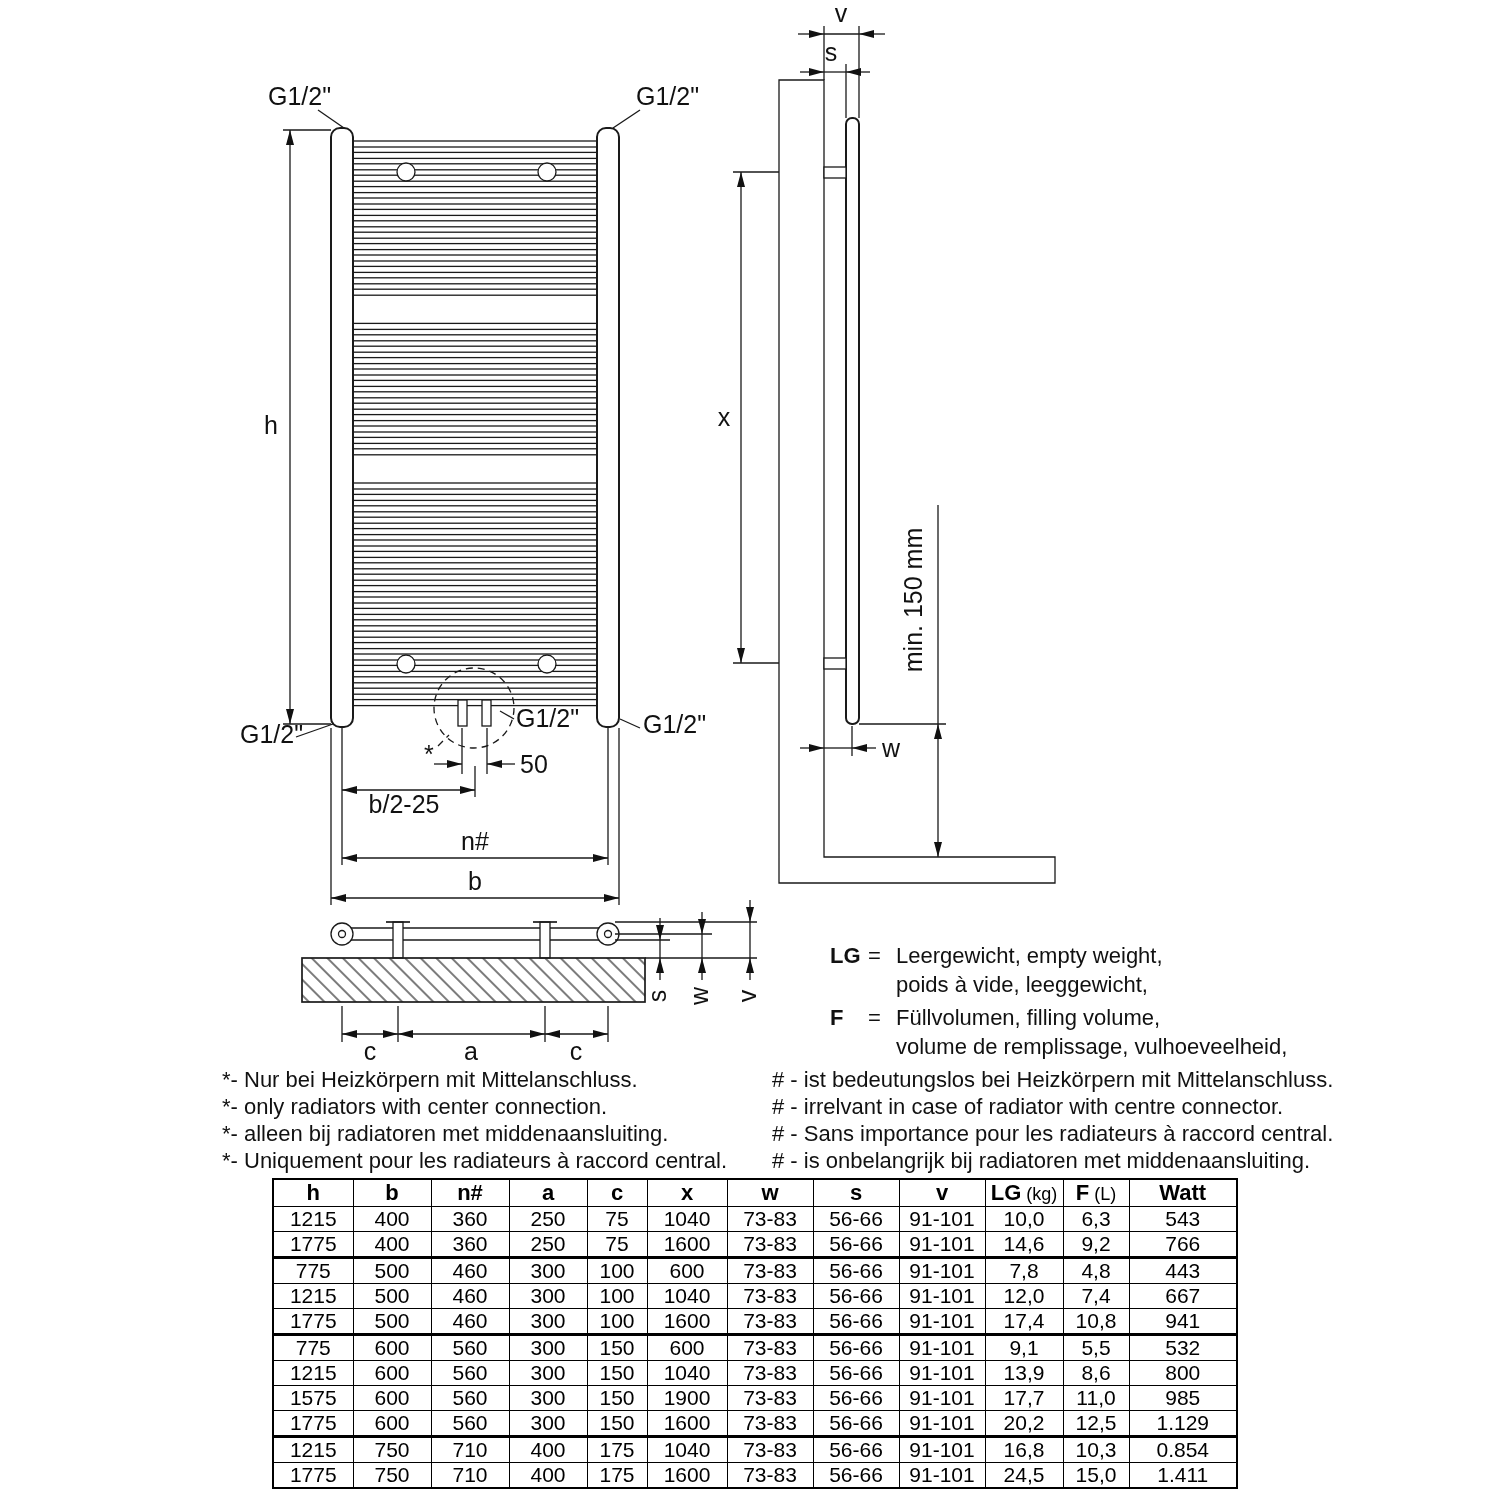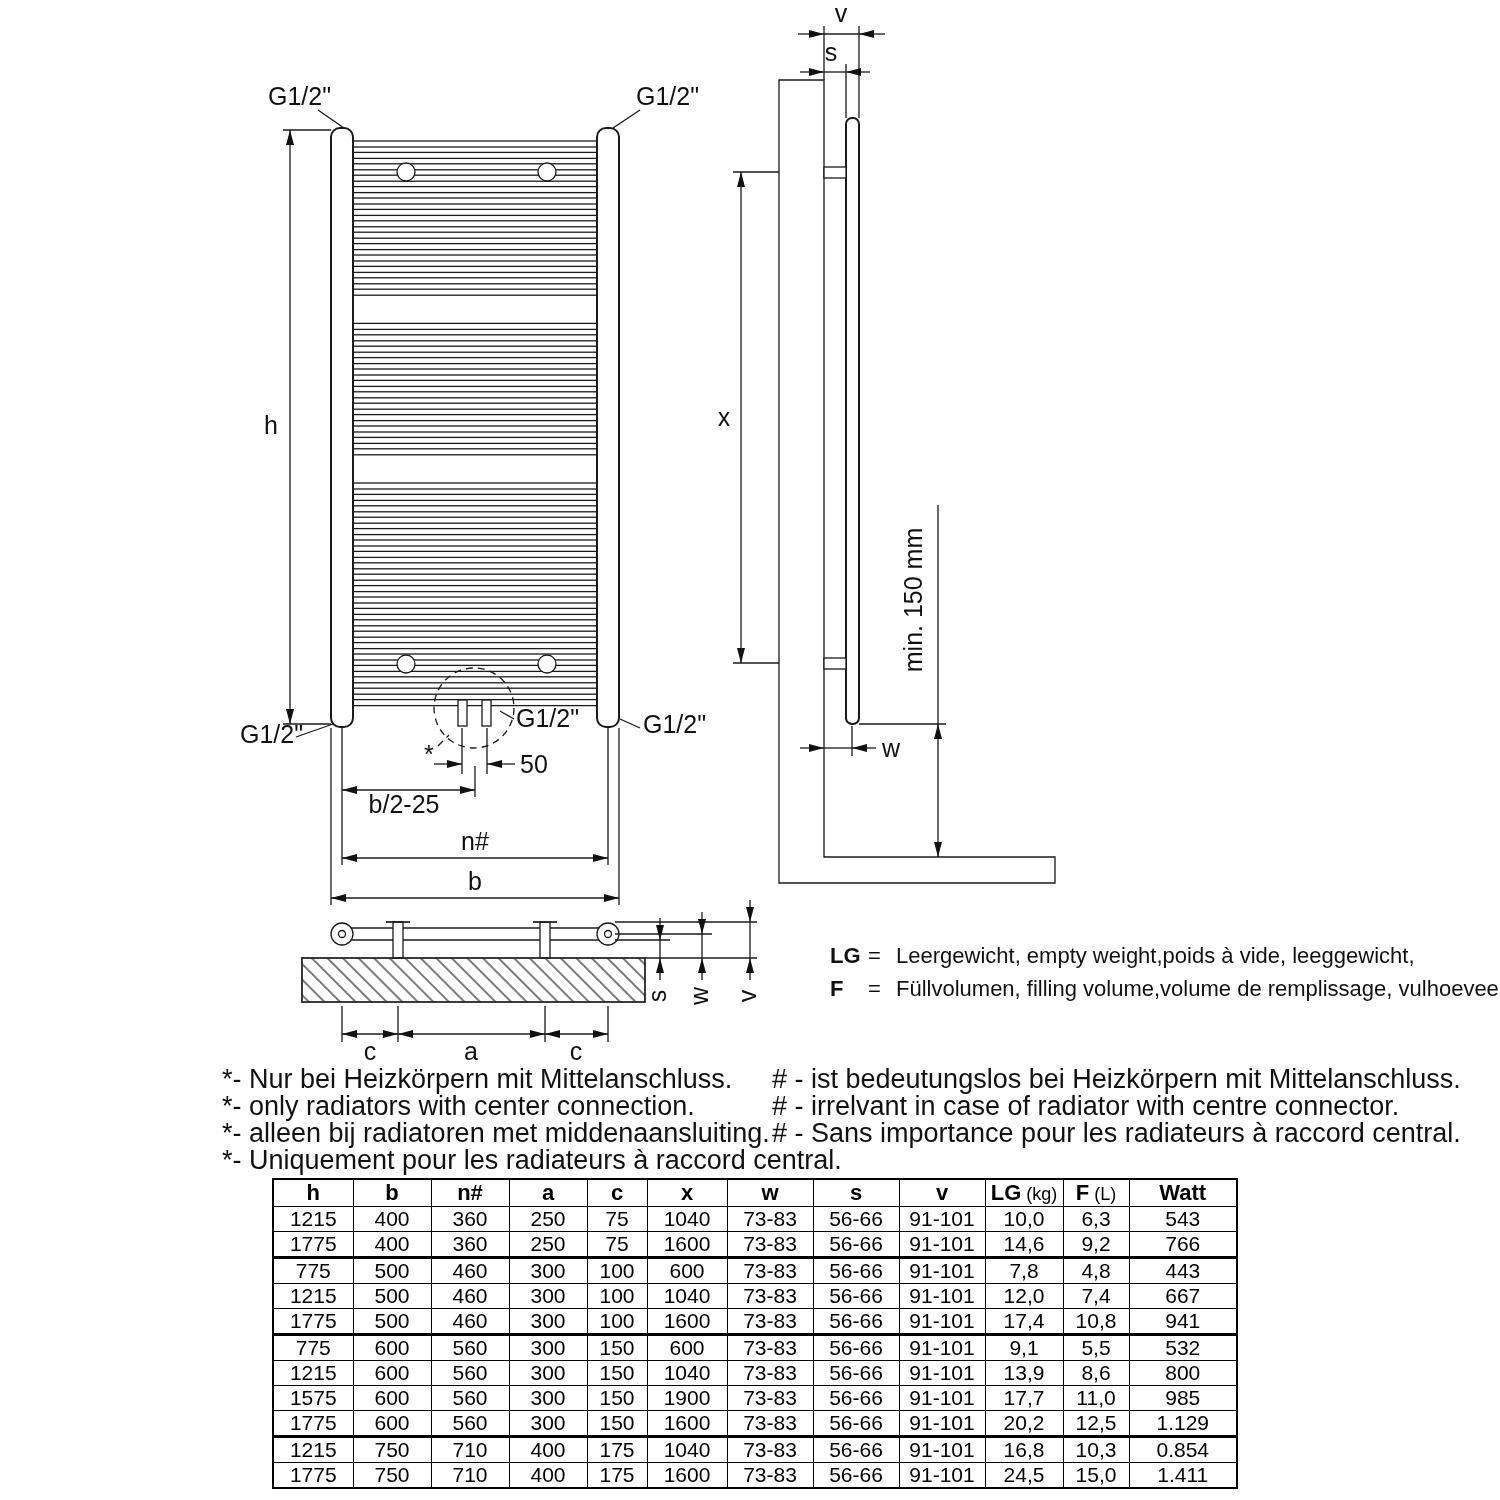--- a/index.html
+++ b/index.html
@@ -15,25 +15,25 @@
   .out { stroke:#1a1a1a; stroke-width:1.7; fill:none; }
   .dim { stroke:#1a1a1a; stroke-width:1.3; fill:none; }
   .dashed { stroke-dasharray:7 5; }
   text.lbl { font-family:"Liberation Sans", sans-serif; font-size:25px; fill:#111; }
 
   
   .legend { position:absolute; left:830px; top:941px; font-size:22px; }
   .legend-item { display:flex; margin-bottom:4px; }
   .legend-key { font-weight:bold; width:38px; line-height:29px; }
   .legend-eq { width:28px; line-height:29px; }
-  .legend-text { display:flex; }
+  .legend-text { display:flex; flex-direction:column; }
   .legend-line { line-height:29px; white-space:nowrap; }
 
   
-  .footnotes { position:absolute; top:1066px; font-size:27px; line-height:27px; white-space:nowrap; }
+  .footnotes { position:absolute; top:1066px; font-size:22px; line-height:27px; white-space:nowrap; }
   .footnotes-star { left:222px; }
   .footnotes-hash { left:772px; }
 
   
   .spec-table {
     position:absolute; left:272px; top:1178px;
     border-collapse:collapse; table-layout:fixed;
     font-size:21px; color:#000; border:2px solid #000;
   }
   .spec-table th, .spec-table td {
@@ -264,20 +264,21 @@
   <div class="footnotes footnotes-star">
     <div class="fn-line">*- Nur bei Heizkörpern mit Mittelanschluss.</div>
     <div class="fn-line">*- only radiators with center connection.</div>
     <div class="fn-line">*- alleen bij radiatoren met middenaansluiting.</div>
     <div class="fn-line">*- Uniquement pour les radiateurs à raccord central.</div>
   </div>
   <div class="footnotes footnotes-hash">
     <div class="fn-line"># - ist bedeutungslos bei Heizkörpern mit Mittelanschluss.</div>
     <div class="fn-line"># - irrelvant in case of radiator with centre connector.</div>
     <div class="fn-line"># - Sans importance pour les radiateurs à raccord central.</div>
+    <div class="fn-line"># - is onbelangrijk bij radiatoren met middenaansluiting.</div>
   </div>
 
   <table class="spec-table">
     <colgroup>
       <col style="width:80px">
         <col style="width:78px">
         <col style="width:78px">
         <col style="width:78px">
       <col style="width:60px">
         <col style="width:80px">

